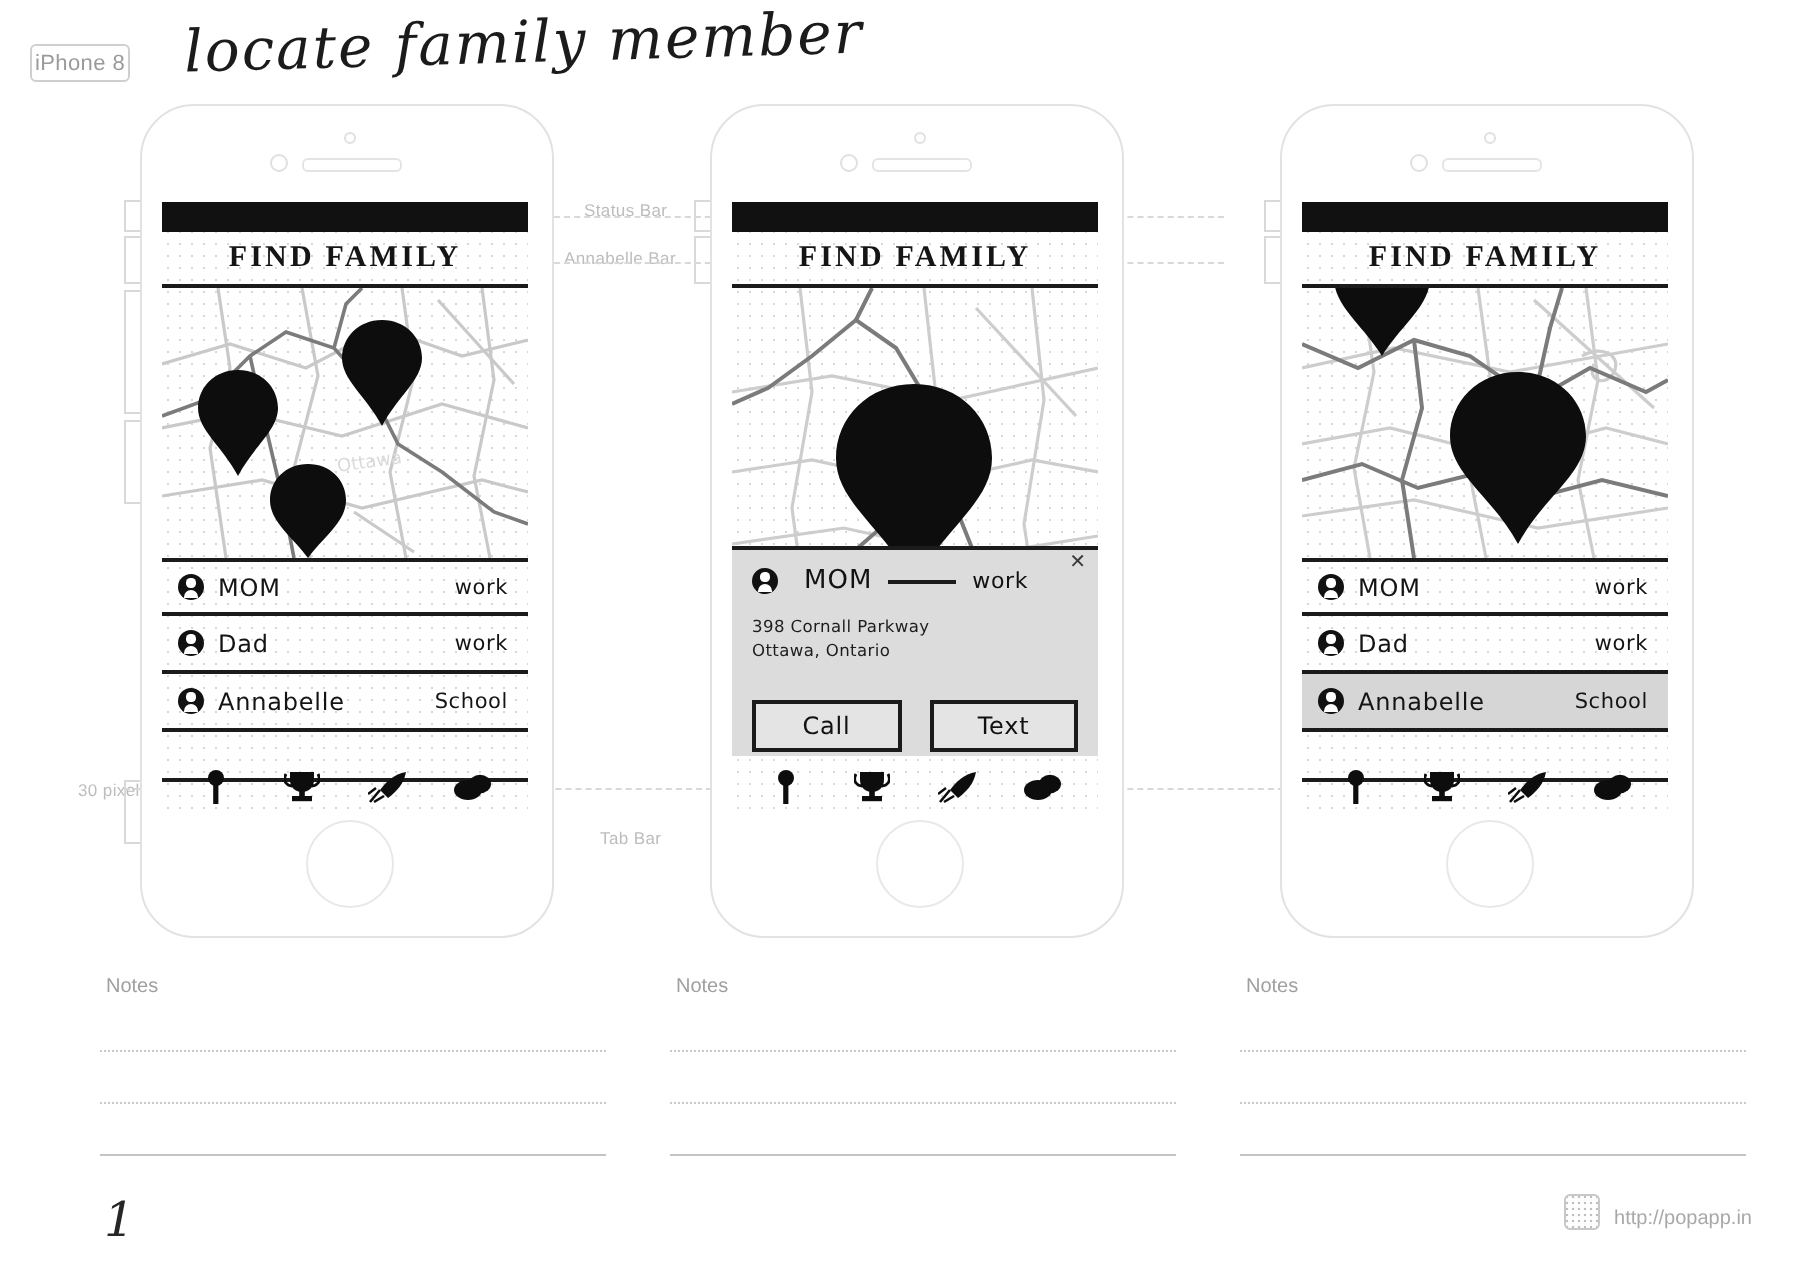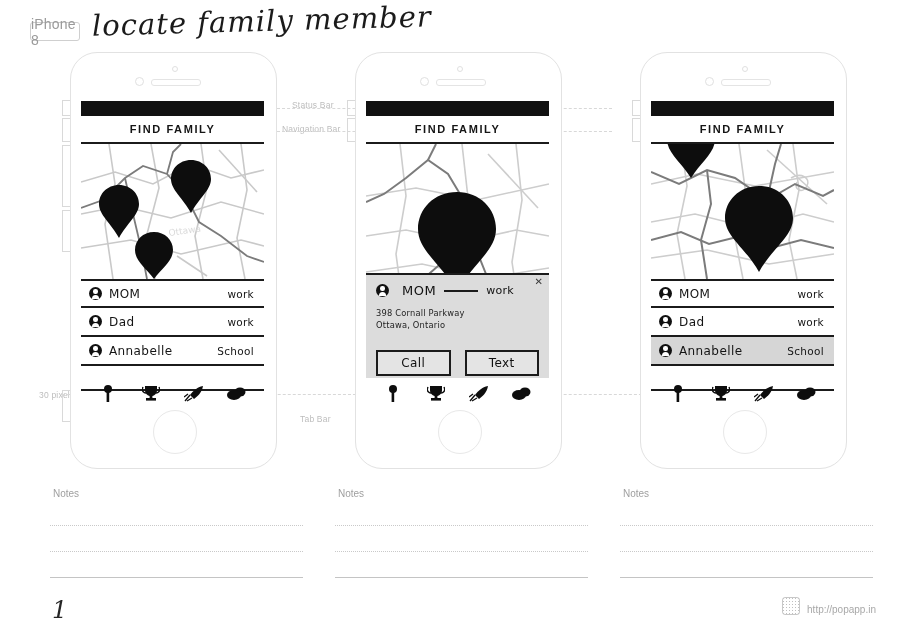--- a/index.html
+++ b/index.html
@@ -1,21 +1,21 @@
 <!DOCTYPE html>
 <html><head>
 <meta charset="utf-8">
 <style>
   html,body{margin:0;padding:0;background:#ffffff;}
   body{width:900px;height:636px;position:relative;overflow:hidden;
        font-family:"Liberation Sans",sans-serif;color:#333;}
 
   
-  .device-badge{position:absolute;left:30px;top:22px;width:48px;height:17px;
-      border:1px solid #cfcfcf;border-radius:3px;color:#9a9a9a;font-size:14px;
+  .device-badge{position:absolute;left:15px;top:22px;width:48px;height:17px;
+      border:1px solid #cfcfcf;border-radius:3px;color:#9a9a9a;font-size:11px;
       display:flex;align-items:center;justify-content:center;letter-spacing:.2px;}
   .page-title{position:absolute;left:92px;top:4px;font-family:"DejaVu Serif",serif;
       font-style:italic;font-size:29px;color:#1b1b1b;letter-spacing:1px;
       transform:rotate(-1.6deg);white-space:nowrap;}
 
   
   .anno{position:absolute;color:#bdbdbd;font-size:8.5px;letter-spacing:.2px;white-space:nowrap;}
   .anno-line{position:absolute;border-top:1px dashed #d8d8d8;height:0;}
   .bracket{position:absolute;border:1px solid #d9d9d9;border-right:none;width:7px;}
   .bracket-r{position:absolute;border:1px solid #d9d9d9;border-left:none;width:7px;}
@@ -34,21 +34,21 @@
 
   
   .screen{position:absolute;left:10px;top:48px;width:183px;height:308px;
       background:#fff;overflow:hidden;}
   .grid-dots{position:absolute;inset:0;
       background-image:radial-gradient(#d7d7d7 0.6px, transparent 0.7px);
       background-size:6px 6px;}
   .statusbar{position:absolute;left:0;top:0;width:100%;height:15px;background:#111;z-index:3;}
   .navbar{position:absolute;left:0;top:15px;width:100%;height:26px;z-index:3;
       border-bottom:2.4px solid #1b1b1b;display:flex;align-items:center;justify-content:center;}
-  .navtitle{font-family:Liberation Sans, sans-serif;font-size:11px;font-weight:bold;
+  .navtitle{font-family:Liberation Serif, serif;font-size:15px;font-weight:bold;
       letter-spacing:1.6px;color:#151515;}
 
   
   .map{position:absolute;left:0;top:43px;width:100%;height:135px;overflow:hidden;
       border-bottom:2.2px solid #1b1b1b;}
   .map svg{position:absolute;left:0;top:0;}
 
   
   .list{position:absolute;left:0;top:178px;width:100%;height:88px;z-index:2;}
   .row{position:relative;height:29px;border-bottom:2px solid #1b1b1b;
@@ -104,21 +104,21 @@
       background-size:3px 3px;background-position:2px 2px;}
   .brand-url{font-size:10px;color:#a8a8a8;}
 </style>
 </head>
 <body>
 
 <div class="device-badge">iPhone 8</div>
 <div class="page-title">locate family member</div>
 
 <div class="anno" style="left:292px;top:100px;">Status Bar</div>
-<div class="anno" style="left:282px;top:124px;">Navigation Bar</div>
+<div class="anno" style="left:282px;top:124px;">Annabelle Bar</div>
 <div class="anno" style="left:300px;top:378px;margin-top:36px;">Tab Bar</div>
 <div class="anno" style="left:39px;top:390px;">30 pixel</div>
 <div class="anno" style="left:72px;top:430px;">10 pixel</div>
 
 <div class="anno-line" style="left:272px;top:108px;width:340px;"></div>
 <div class="anno-line" style="left:272px;top:131px;width:340px;"></div>
 <div class="anno-line" style="left:62px;top:394px;width:600px;"></div>
 
 <div class="bracket" style="left:62px;top:100px;height:14px;"></div>
 <div class="bracket" style="left:62px;top:118px;height:22px;"></div>

